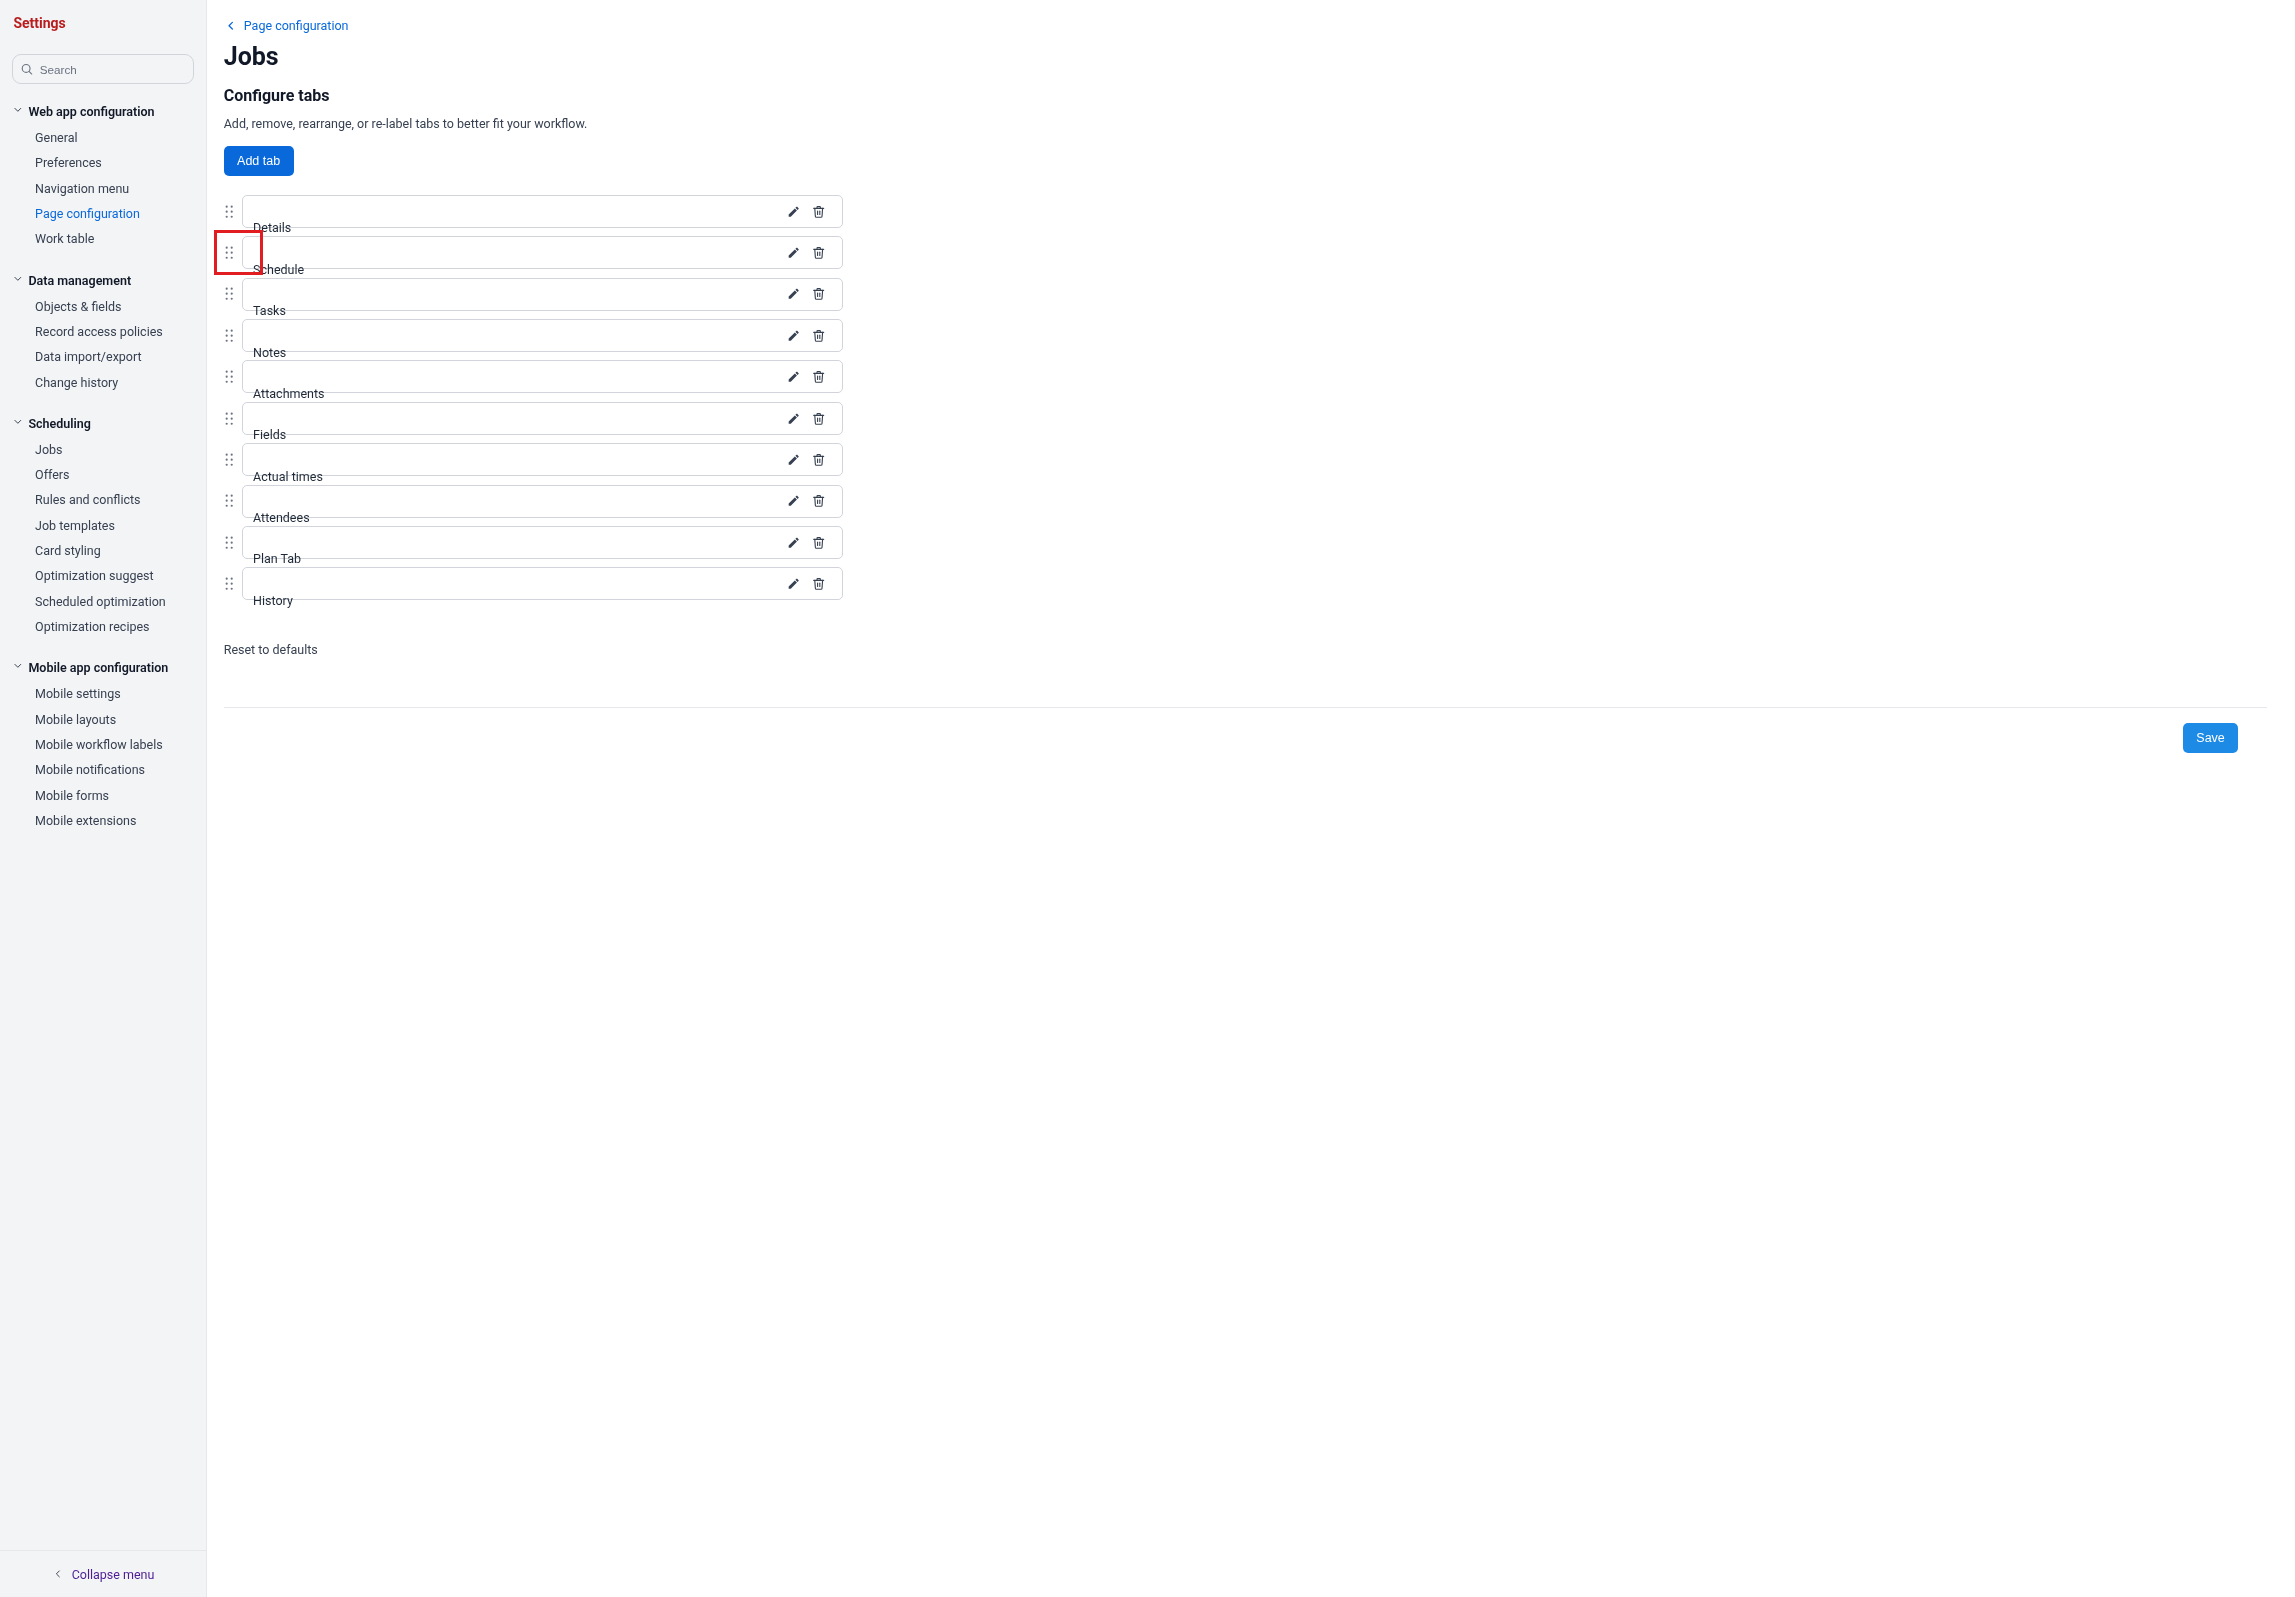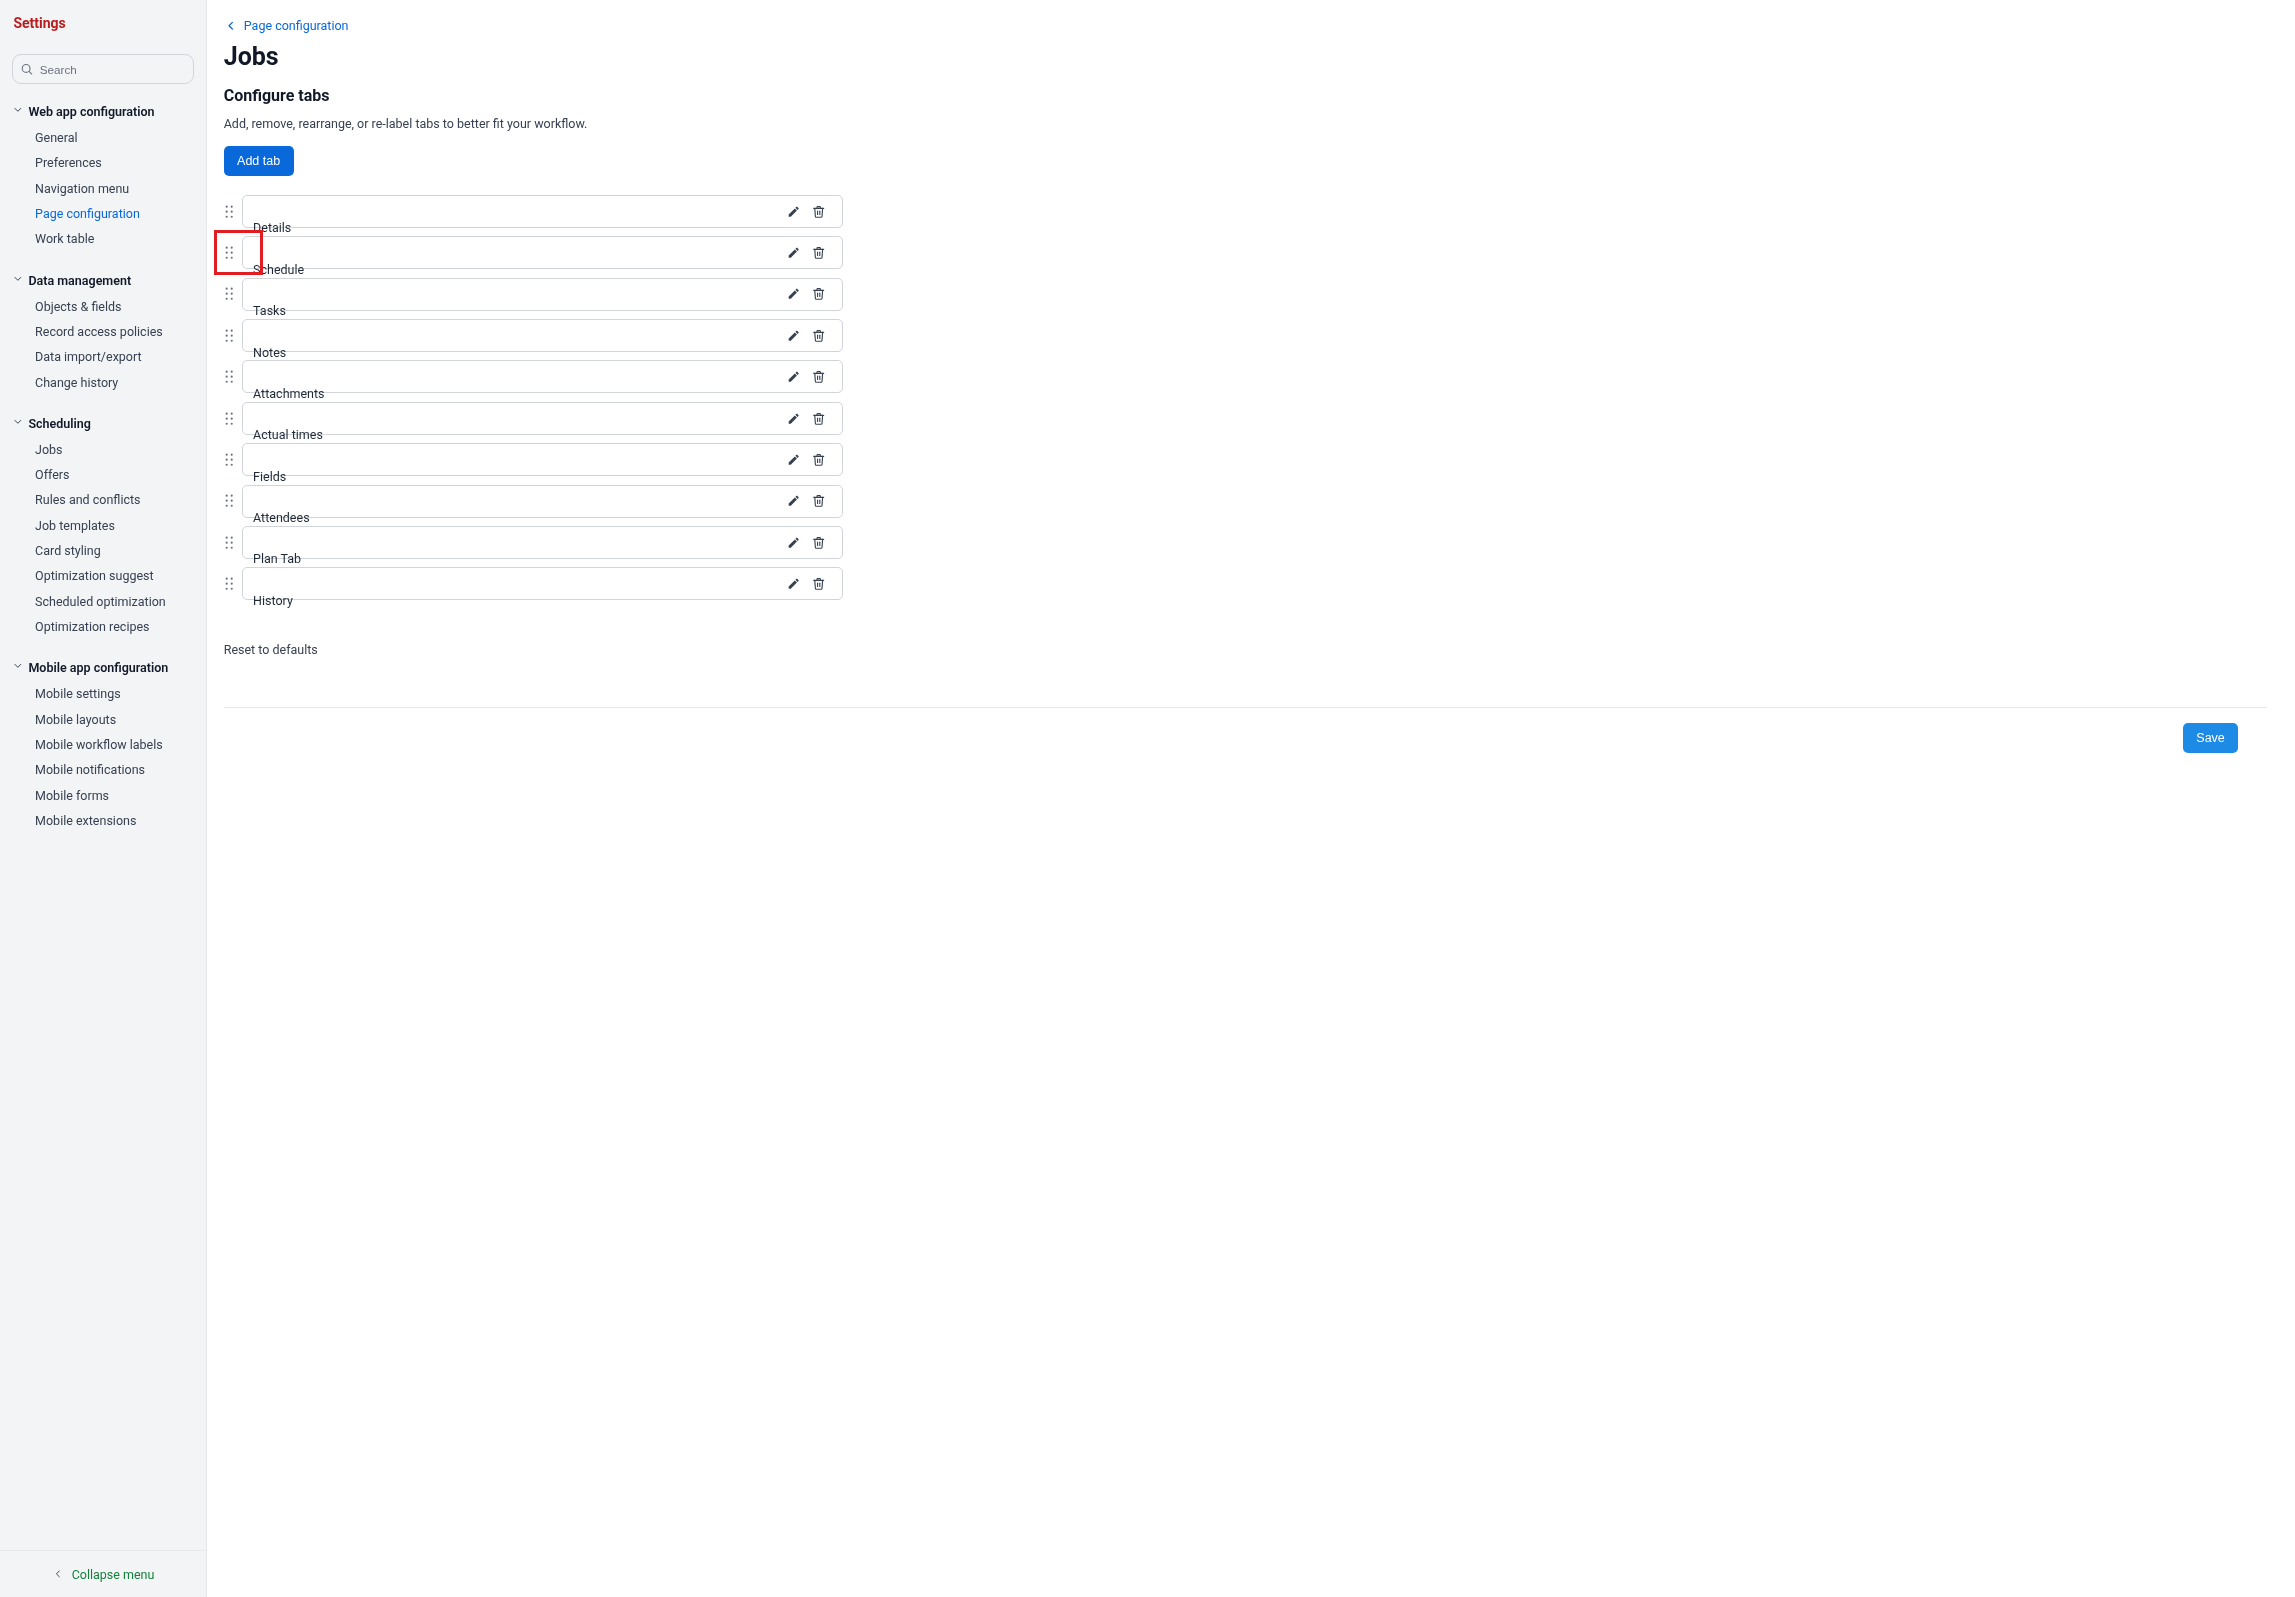--- a/index.html
+++ b/index.html
@@ -92,21 +92,21 @@
   .nav-items li.active { color: #0969da; }
 
   .sidebar-footer {
     border-top: 0.8px solid #e5e7eb;
     height: 47px;
     display: flex;
     align-items: center;
     justify-content: center;
     gap: 8.4px;
     cursor: pointer;
-    color: #15803d;
+    color: #4c1d95;
     background: #f3f4f6;
     font-size: 12.5px;
   }
   .sidebar-footer svg { width: 11.7px; height: 11.7px; stroke: #374151; }
 
   
   .main {
     flex: 1;
     display: flex;
     flex-direction: column;
@@ -491,50 +491,50 @@
             <svg viewBox="0 0 10 16" fill="currentColor">
               <circle cx="2" cy="2" r="1.3"></circle>
               <circle cx="8" cy="2" r="1.3"></circle>
               <circle cx="2" cy="8" r="1.3"></circle>
               <circle cx="8" cy="8" r="1.3"></circle>
               <circle cx="2" cy="14" r="1.3"></circle>
               <circle cx="8" cy="14" r="1.3"></circle>
             </svg>
           </div>
           <div class="tab-card">
+            <span class="tab-label">Fields</span>
+            <button class="icon-btn">
+              <svg viewBox="0 0 24 24" fill="currentColor">
+                <path d="M3 17.25V21h3.75L17.81 9.94l-3.75-3.75L3 17.25zM20.71 7.04a1 1 0 0 0 0-1.41l-2.34-2.34a1 1 0 0 0-1.41 0l-1.83 1.83 3.75 3.75 1.83-1.83z"></path>
+              </svg>
+            </button>
+            <button class="icon-btn">
+              <svg viewBox="0 0 24 24" fill="none" stroke="currentColor" stroke-width="2" stroke-linecap="round" stroke-linejoin="round">
+                <polyline points="3 6 5 6 21 6"></polyline>
+                <path d="M19 6l-1 14a2 2 0 0 1-2 2H8a2 2 0 0 1-2-2L5 6"></path>
+                <path d="M10 11v6"></path>
+                <path d="M14 11v6"></path>
+                <path d="M9 6V4a1 1 0 0 1 1-1h4a1 1 0 0 1 1 1v2"></path>
+              </svg>
+            </button>
+          </div>
+        </div>
+        <div class="tab-row">
+          <div class="drag-handle">
+            <svg viewBox="0 0 10 16" fill="currentColor">
+              <circle cx="2" cy="2" r="1.3"></circle>
+              <circle cx="8" cy="2" r="1.3"></circle>
+              <circle cx="2" cy="8" r="1.3"></circle>
+              <circle cx="8" cy="8" r="1.3"></circle>
+              <circle cx="2" cy="14" r="1.3"></circle>
+              <circle cx="8" cy="14" r="1.3"></circle>
+            </svg>
+          </div>
+          <div class="tab-card">
             <span class="tab-label">Actual times</span>
-            <button class="icon-btn">
-              <svg viewBox="0 0 24 24" fill="currentColor">
-                <path d="M3 17.25V21h3.75L17.81 9.94l-3.75-3.75L3 17.25zM20.71 7.04a1 1 0 0 0 0-1.41l-2.34-2.34a1 1 0 0 0-1.41 0l-1.83 1.83 3.75 3.75 1.83-1.83z"></path>
-              </svg>
-            </button>
-            <button class="icon-btn">
-              <svg viewBox="0 0 24 24" fill="none" stroke="currentColor" stroke-width="2" stroke-linecap="round" stroke-linejoin="round">
-                <polyline points="3 6 5 6 21 6"></polyline>
-                <path d="M19 6l-1 14a2 2 0 0 1-2 2H8a2 2 0 0 1-2-2L5 6"></path>
-                <path d="M10 11v6"></path>
-                <path d="M14 11v6"></path>
-                <path d="M9 6V4a1 1 0 0 1 1-1h4a1 1 0 0 1 1 1v2"></path>
-              </svg>
-            </button>
-          </div>
-        </div>
-        <div class="tab-row">
-          <div class="drag-handle">
-            <svg viewBox="0 0 10 16" fill="currentColor">
-              <circle cx="2" cy="2" r="1.3"></circle>
-              <circle cx="8" cy="2" r="1.3"></circle>
-              <circle cx="2" cy="8" r="1.3"></circle>
-              <circle cx="8" cy="8" r="1.3"></circle>
-              <circle cx="2" cy="14" r="1.3"></circle>
-              <circle cx="8" cy="14" r="1.3"></circle>
-            </svg>
-          </div>
-          <div class="tab-card">
-            <span class="tab-label">Fields</span>
             <button class="icon-btn">
               <svg viewBox="0 0 24 24" fill="currentColor">
                 <path d="M3 17.25V21h3.75L17.81 9.94l-3.75-3.75L3 17.25zM20.71 7.04a1 1 0 0 0 0-1.41l-2.34-2.34a1 1 0 0 0-1.41 0l-1.83 1.83 3.75 3.75 1.83-1.83z"></path>
               </svg>
             </button>
             <button class="icon-btn">
               <svg viewBox="0 0 24 24" fill="none" stroke="currentColor" stroke-width="2" stroke-linecap="round" stroke-linejoin="round">
                 <polyline points="3 6 5 6 21 6"></polyline>
                 <path d="M19 6l-1 14a2 2 0 0 1-2 2H8a2 2 0 0 1-2-2L5 6"></path>
                 <path d="M10 11v6"></path>

